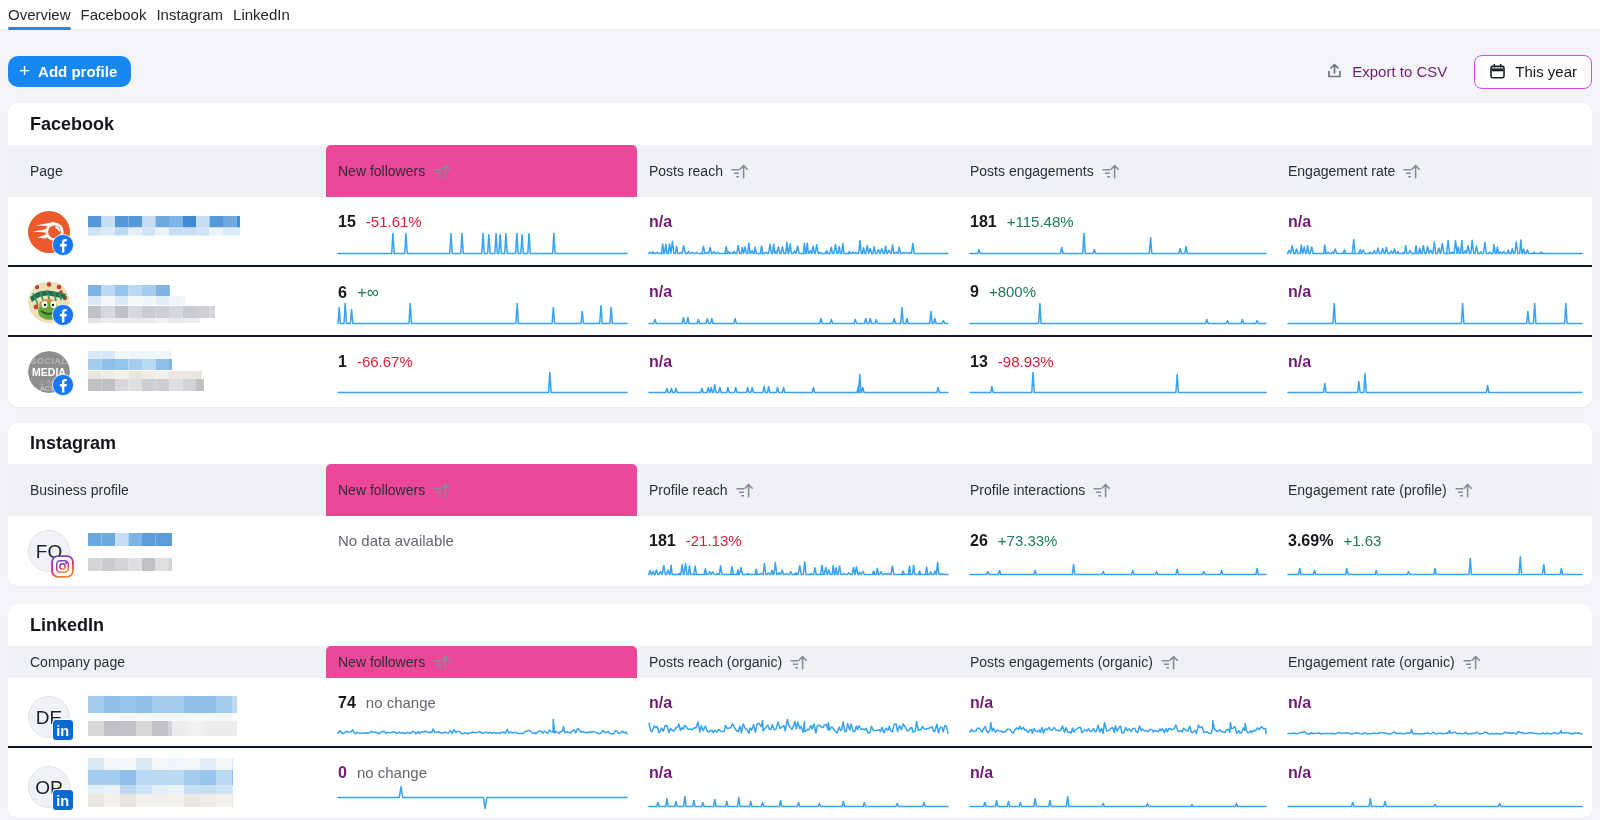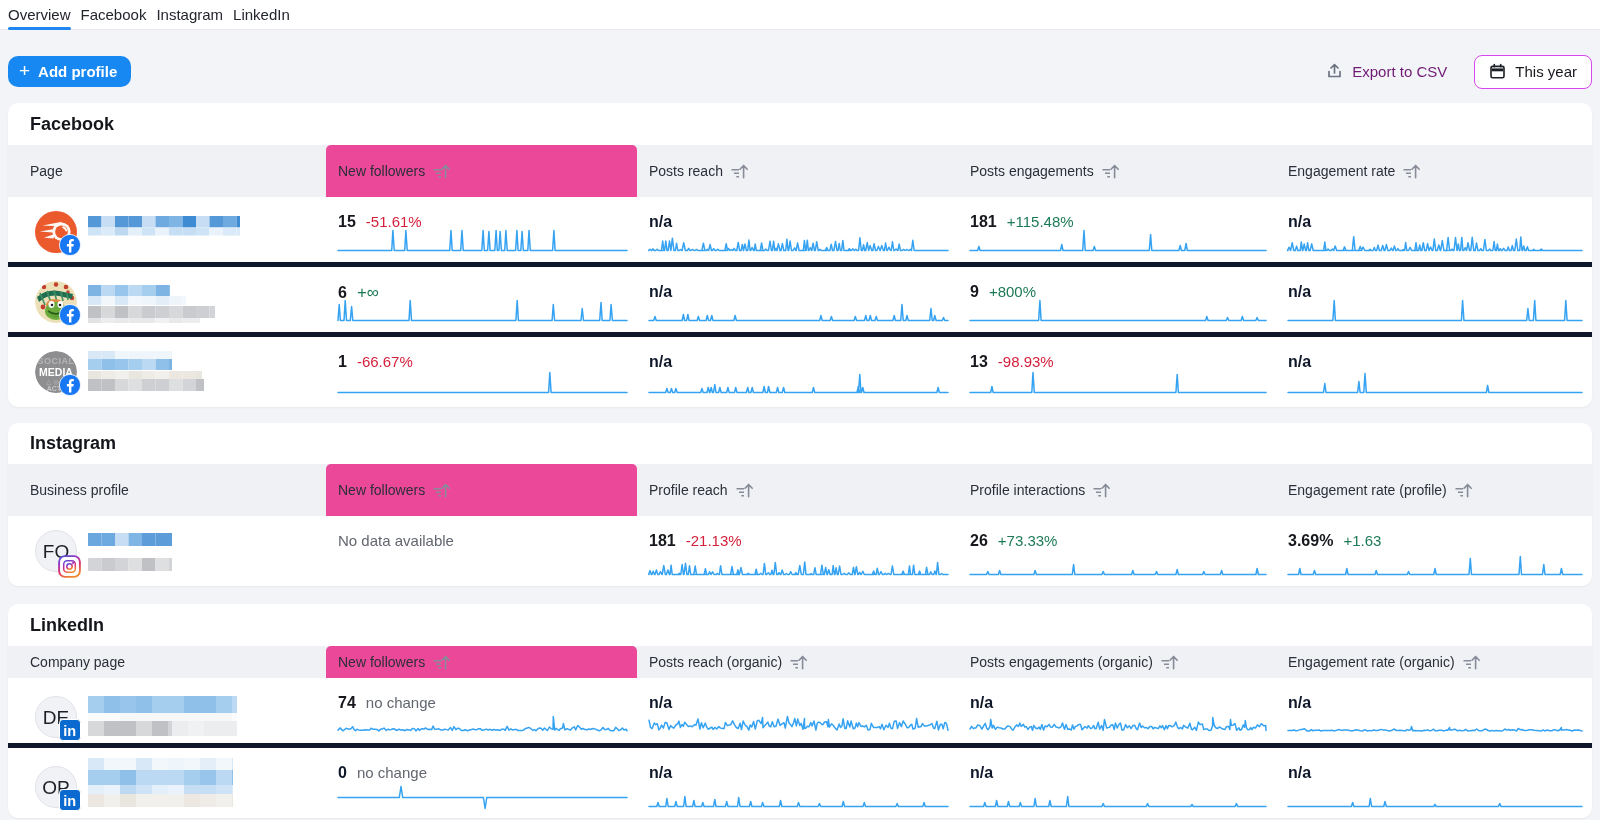--- a/index.html
+++ b/index.html
@@ -16,34 +16,34 @@
 .card.fb { margin-top:16px; }
 .card.ig { margin-top:16px; }
 .card.li { margin-top:18px; }
 .ctitle { height:42px; display:flex; align-items:center; padding-left:22px; font-size:18px; font-weight:bold; color:#14161b; }
 .ig .ctitle { height:41px; }
 .thead { display:grid; grid-template-columns:318px 311px 321px 318px 316px; height:52px; background:#f0f1f5; }
 .thead.li { height:32px; }
 .hcell { display:flex; align-items:center; font-size:14px; color:#2b2f38; padding-left:12px; gap:7px; }
 .hcell:first-child { padding-left:22px; }
 .hcell.hl { background:#ec4899; border-radius:5px 5px 0 0; }
-.trow { display:grid; grid-template-columns:318px 311px 321px 318px 316px; height:70px; border-bottom:5px solid #0f172a; }
+.trow { display:grid; grid-template-columns:318px 311px 321px 318px 316px; height:70px; border-bottom:2px solid #0f172a; }
 .trow.last { border-bottom:none; }
 .cell { position:relative; padding-left:12px; }
 .pagecell { padding-left:0; }
 .vline { position:absolute; top:16px; left:12px; display:flex; align-items:baseline; gap:10px; white-space:nowrap; }
 .val { font-size:16px; font-weight:bold; color:#16181d; }
-.val.na { color:#0f172a; }
+.val.na { color:#701a75; }
 .delta { font-size:15px; }
 .delta.red { color:#d5203c; }
 .delta.green { color:#1d7a56; }
 .delta.grey { color:#62666f; }
 .nodata { font-size:15px; color:#62666f; }
 .spark { position:absolute; left:12px; bottom:10px; overflow:visible; }
-.avwrap { position:absolute; left:27px; top:14px; width:42px; height:42px; }
+.avwrap { position:absolute; left:20px; top:14px; width:42px; height:42px; }
 .badge { position:absolute; }
 .avwrap.lower { top:18px; }
 .pagecell > svg:last-child { left:80px !important; }
 .pagecell { }
 </style></head>
 <body>
 <div class="tabbar">
   <div class="tab active">Overview</div>
   <div class="tab">Facebook</div>
   <div class="tab">Instagram</div>

